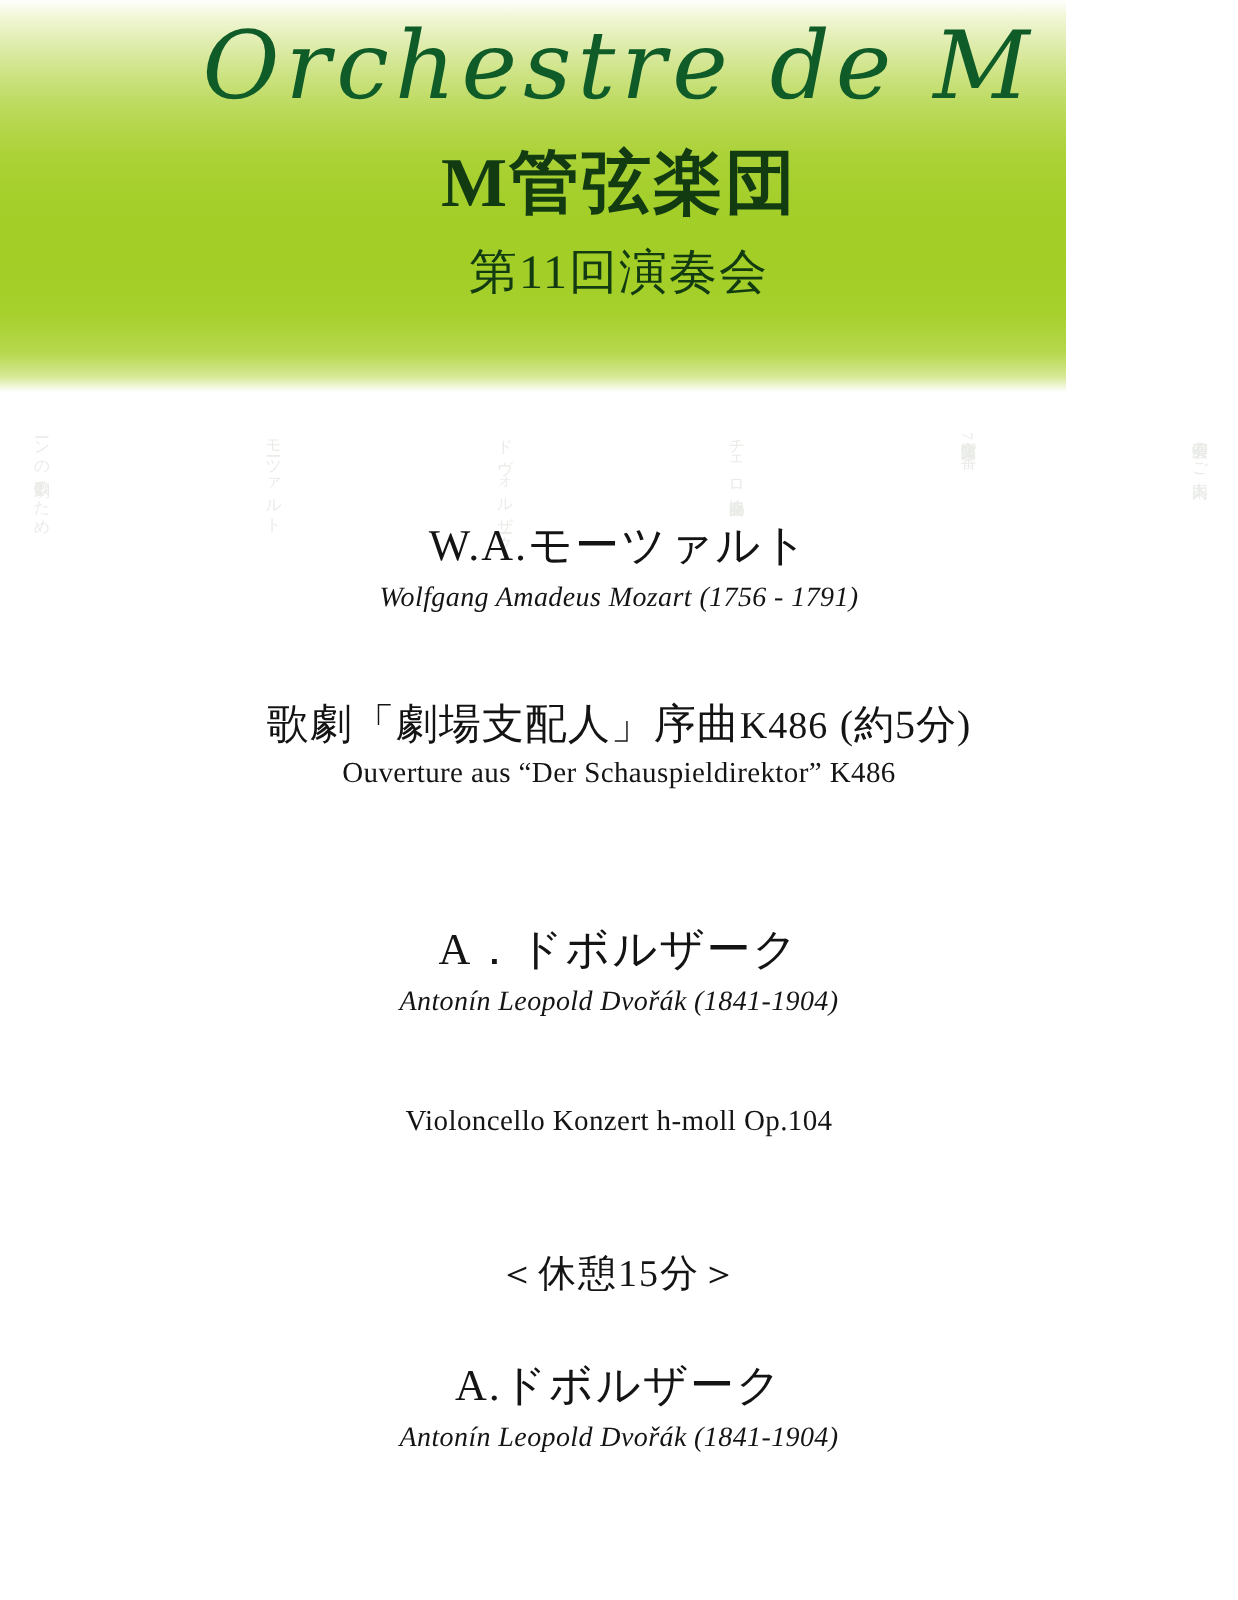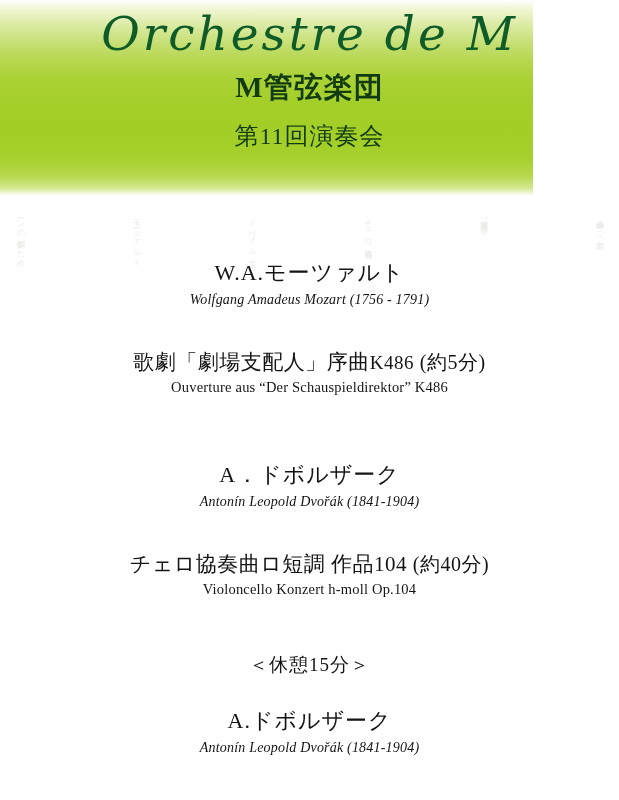--- a/index.html
+++ b/index.html
@@ -53,21 +53,21 @@
     color: #0f5c28;
     white-space: nowrap;
   }
 
   .jp-title-1 {
     position: absolute;
     top: 68px;
     left: 0;
     width: 619px;
     text-align: center;
-    font-size: 29px;
+    font-size: 35px;
     font-weight: bold;
     color: #123b12;
     letter-spacing: 1px;
   }
 
   .jp-title-2 {
     position: absolute;
     top: 120px;
     left: 0;
     width: 619px;
@@ -199,23 +199,20 @@
     <div class="piece-en">Ouverture aus “Der Schauspieldirektor” K486</div>
   </div>
 
   <div class="sp-3"></div>
   <div class="sp-5"></div>
 
   <div class="block">
     <div class="composer-jp">A．ドボルザーク</div>
     <div class="composer-en">Antonín Leopold Dvořák (1841-1904)</div>
     <div class="sp-3"></div>
-    <div class="piece-jp">
-      <span>チェロ協奏曲ロ短調 作品104</span> <span class="dur">(約40分)</span>
-    </div>
     <div class="piece-en">Violoncello Konzert h-moll Op.104</div>
     <div class="sp-4"></div>
   </div>
 
   <div class="sp-7"></div>
 
   <div class="block">
     <div class="intermission">＜休憩15分＞</div>
   </div>
 

